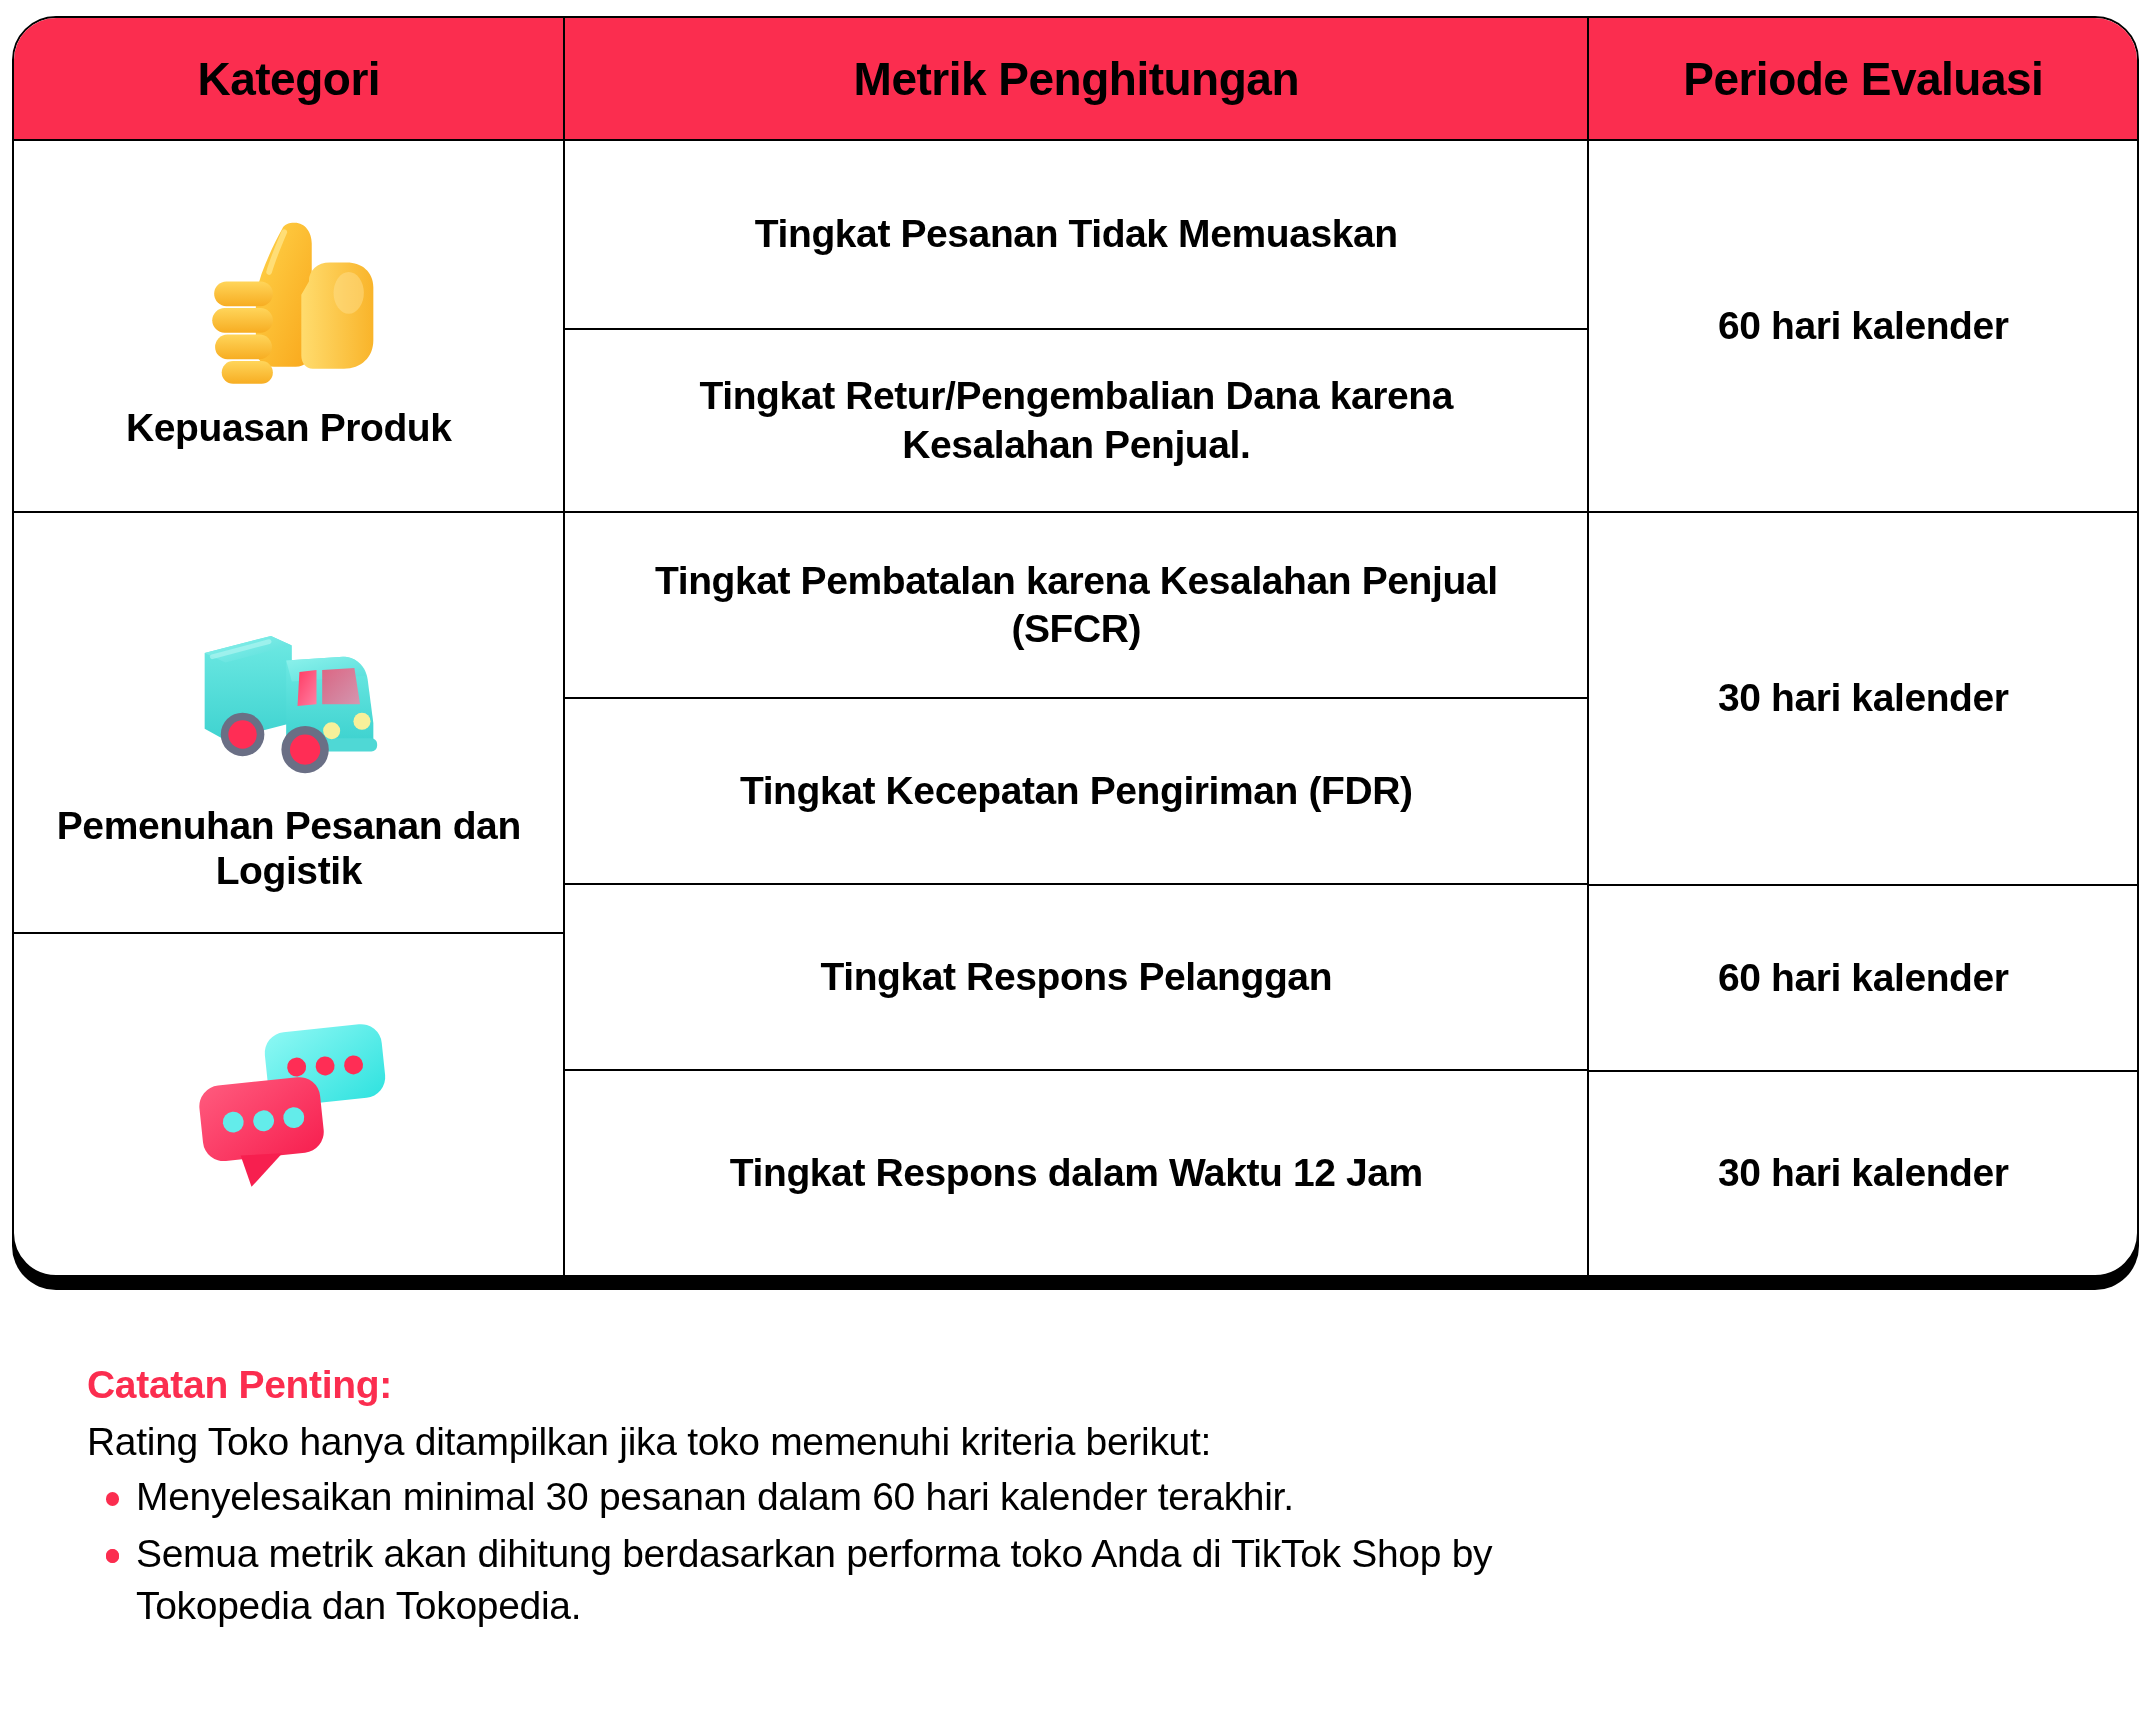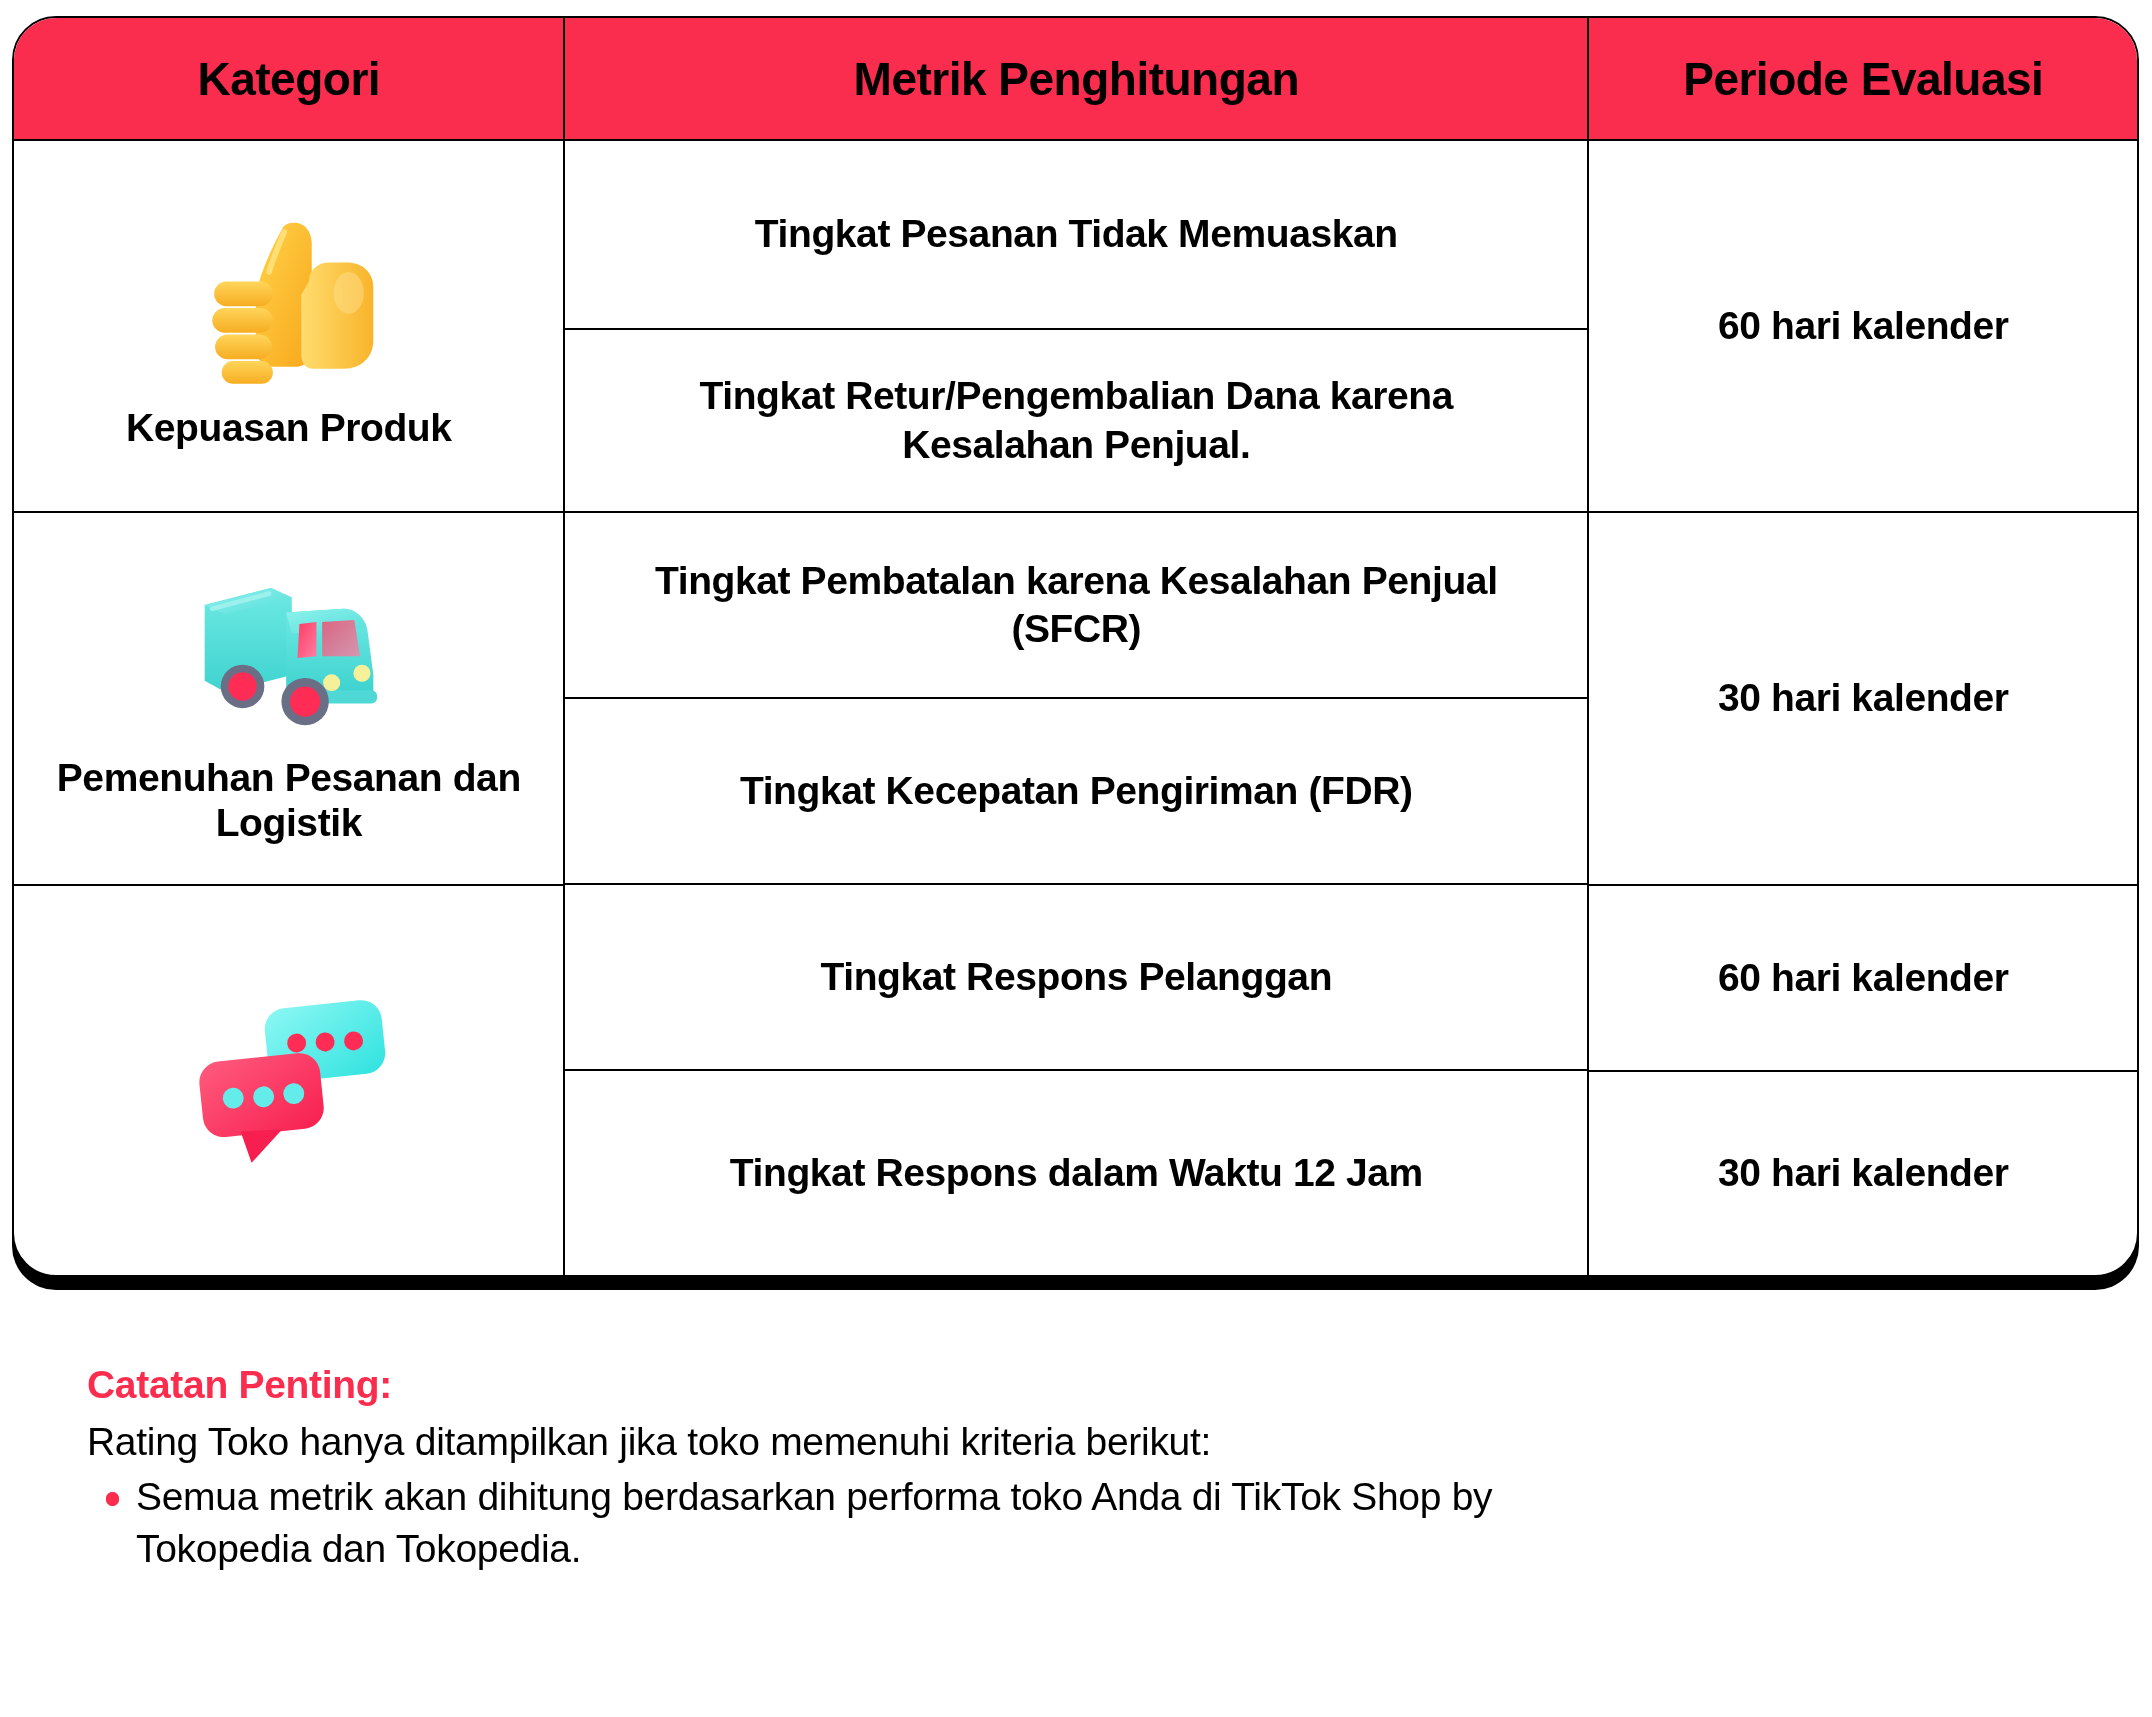--- a/index.html
+++ b/index.html
@@ -108,21 +108,21 @@
   
   .cat-cell {
     display: flex;
     flex-direction: column;
     align-items: center;
     justify-content: center;
     box-sizing: border-box;
     padding: 21px 13.2px 23px;
   }
   .cat-cell.r1 { flex: 0 0 372px; border-bottom: 2.8px solid #000000; }
-  .cat-cell.r2 { flex: 0 0 373px; border-bottom: 2.8px solid #000000; }
+  .cat-cell.r2 { flex: 0 0 373px; border-bottom: 2.8px solid #000000; margin-top: 48px; }
   .cat-cell.r3 { flex: 1 1 auto; }
 
   .cat-icon {
     width: 218px;
     height: 199px;
     position: relative;
     flex: 0 0 auto;
     margin-bottom: 5.7px;
   }
   .cat-label {
@@ -379,20 +379,24 @@
       </div>
     </div>
   </div>
 
   <div class="notes">
     <div class="notes-title">Catatan Penting:</div>
     <div class="notes-intro">Rating Toko hanya ditampilkan jika toko memenuhi kriteria berikut:</div>
     <ul class="notes-list">
       <li>
         <span class="bullet"></span>
+        <span>Menyelesaikan minimal 30 pesanan dalam 60 hari kalender terakhir.</span>
+      </li>
+      <li>
+        <span class="bullet"></span>
       </li>
       <li>
         <span class="bullet"></span>
         <span>Semua metrik akan dihitung berdasarkan performa toko Anda di TikTok Shop by Tokopedia dan Tokopedia.</span>
       </li>
     </ul>
   </div>
 
 </div>
 

